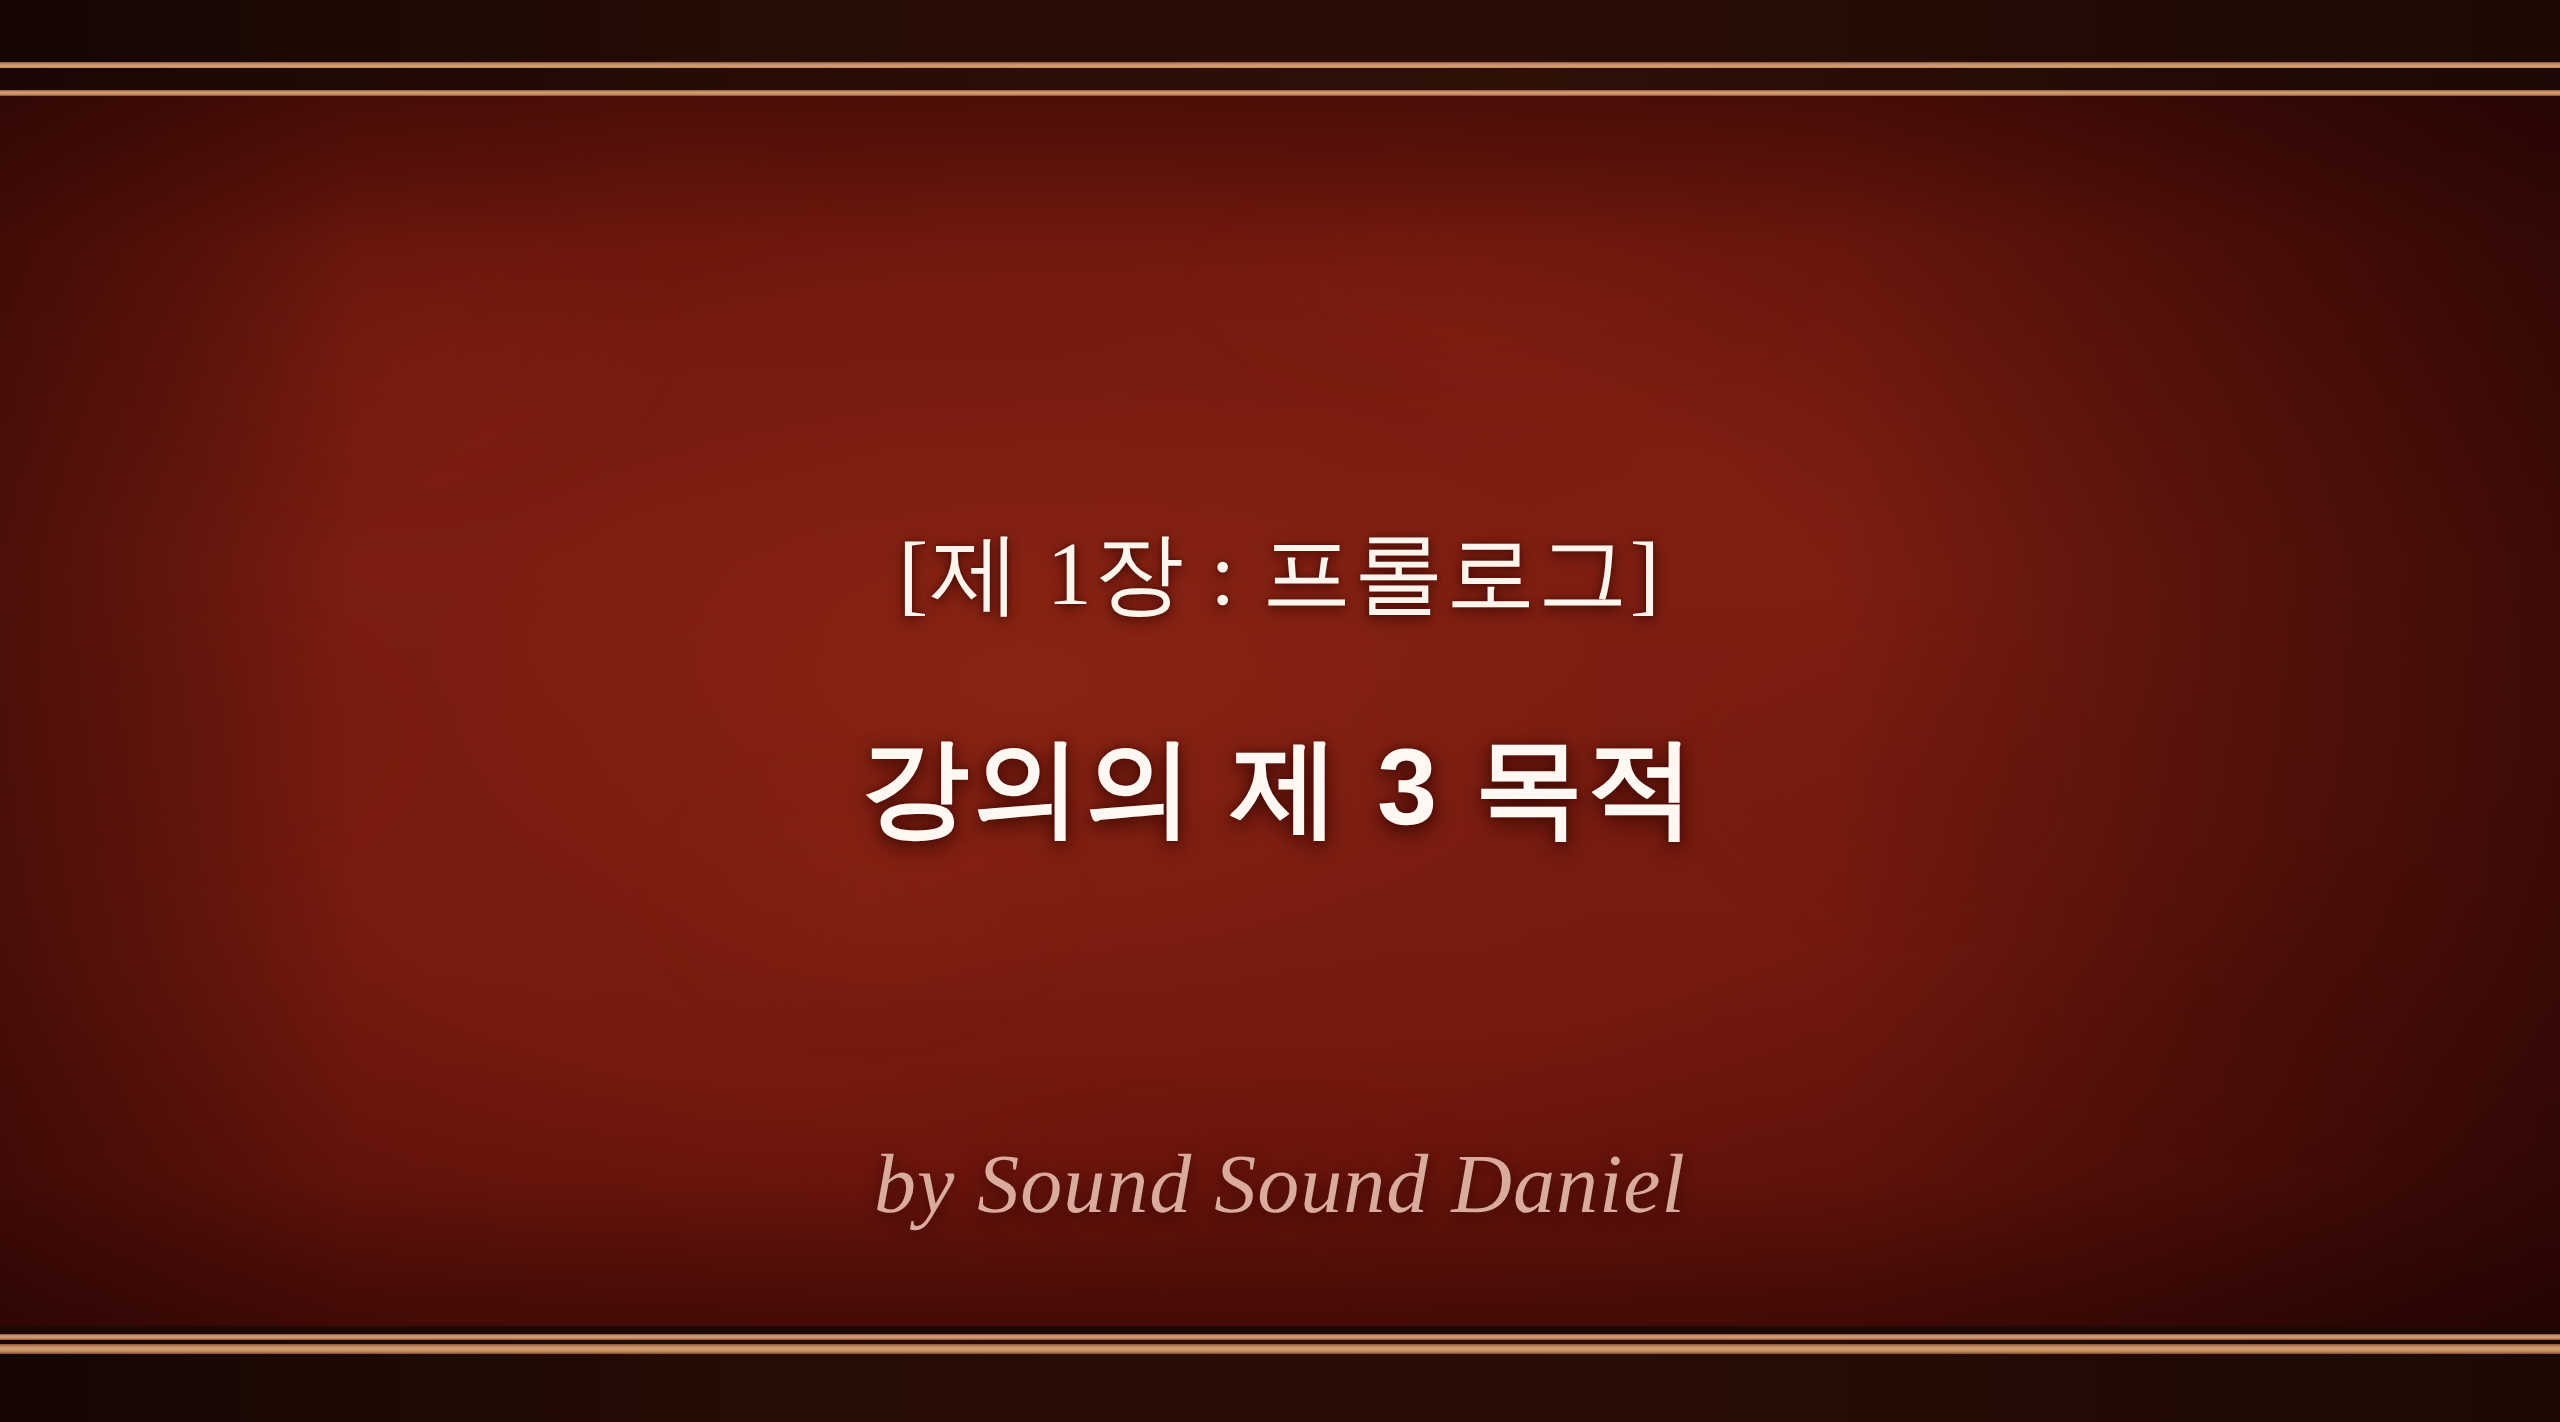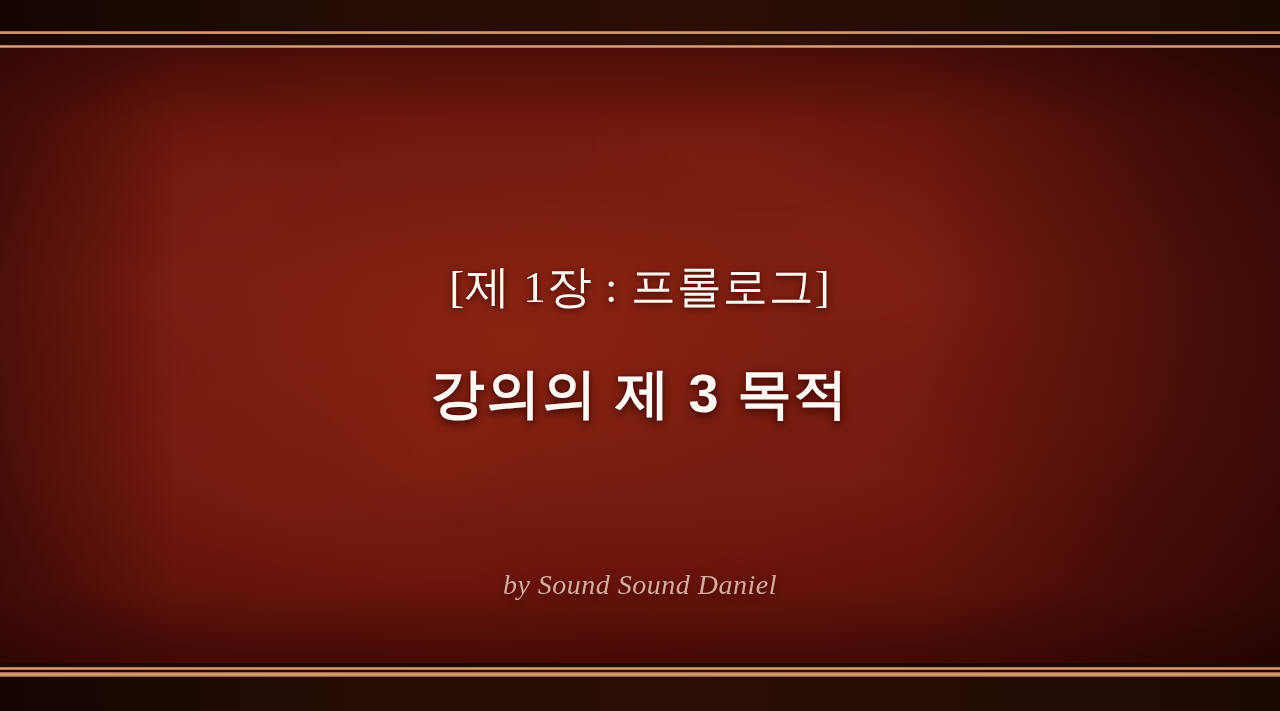--- a/index.html
+++ b/index.html
@@ -146,21 +146,21 @@
     white-space: nowrap;
   }
 
   .byline {
     position: absolute;
     top: 521px;
     left: 0;
     width: 100%;
     font-family: "Liberation Serif", "DejaVu Serif", serif;
     font-style: italic;
-    font-size: 28px;
+    font-size: 42px;
     font-weight: 400;
     letter-spacing: 0.5px;
     color: #d9ab9c;
     text-shadow: 0 2px 8px rgba(40,3,3,0.65);
     white-space: nowrap;
   }
 </style>
 </head>
 <body>
 

